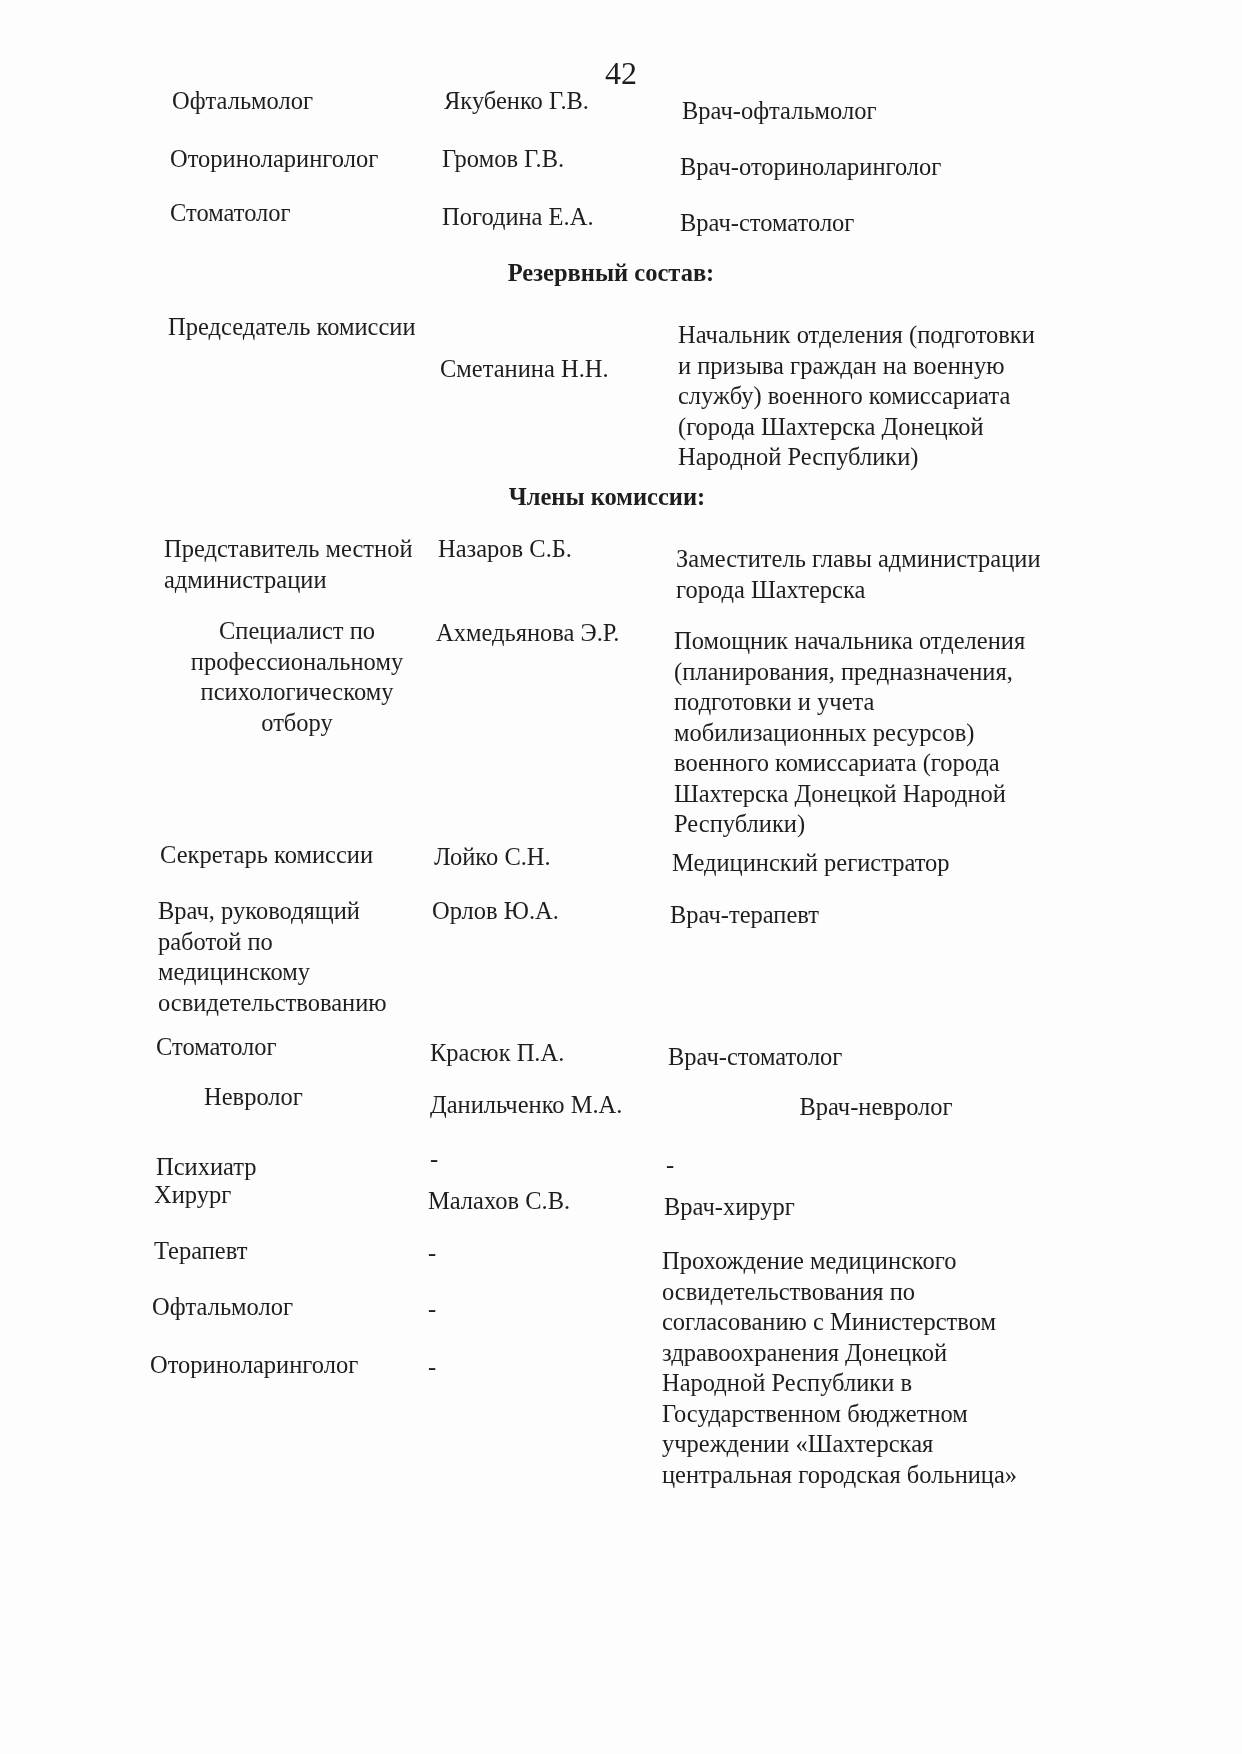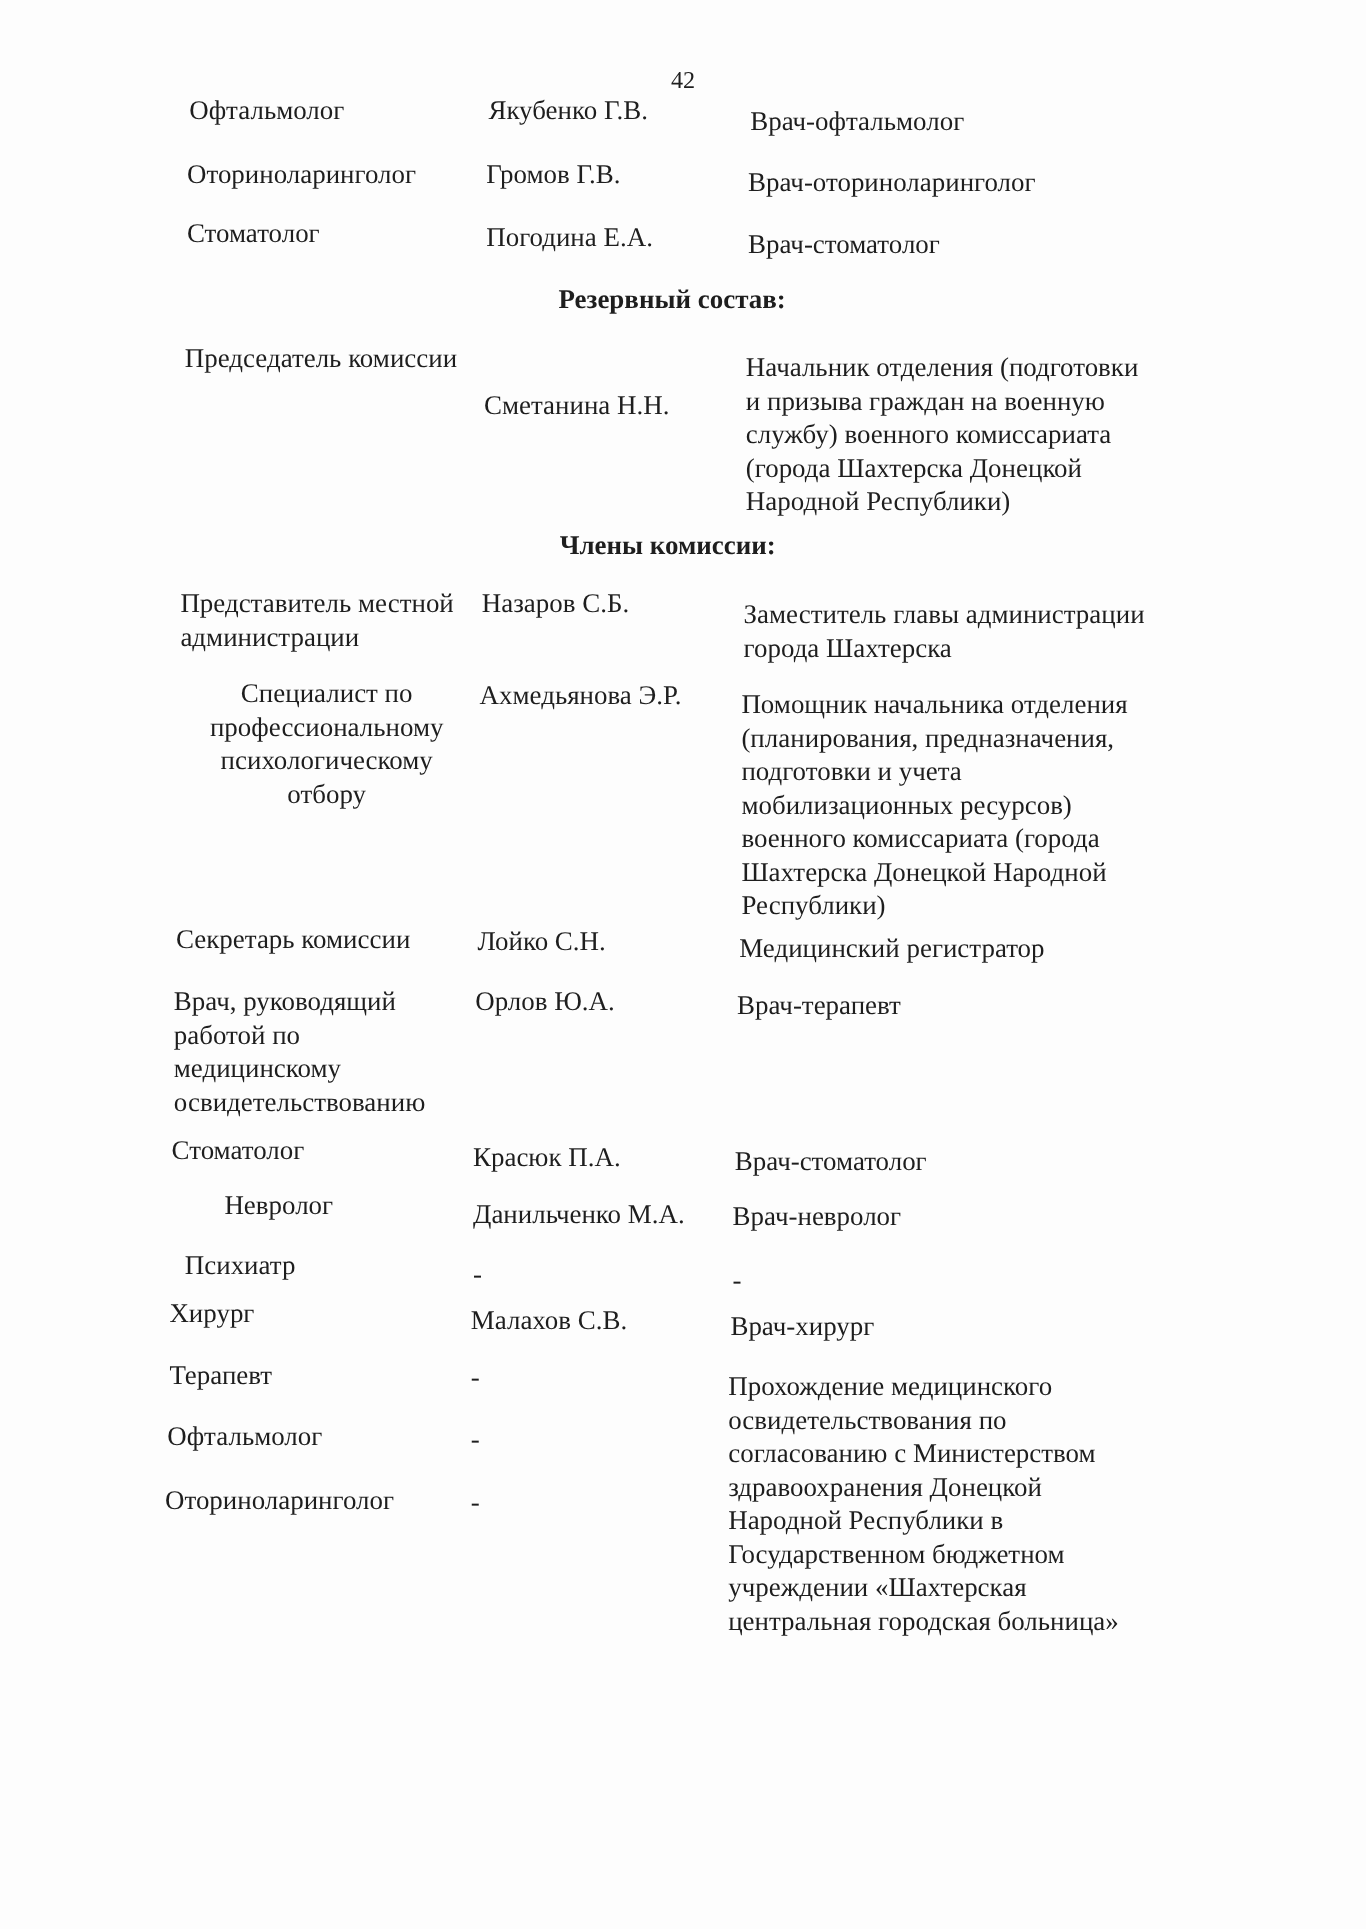--- a/index.html
+++ b/index.html
@@ -21,21 +21,21 @@
       left: 0; top: 0;
       width: 1242px;
       height: 1754px;
     }
     .page-number {
       position: absolute;
       left: 0;
       width: 1242px;
       top: 58px;
       text-align: center;
-      font-size: 22px;
+      font-size: 32px;
       line-height: 30px;
     }
     .row {
       position: absolute;
       left: 0;
       width: 1242px;
       font-size: 24.5px;
       line-height: 30.5px;
     }
     .col {
@@ -133,25 +133,25 @@
 
   <div class="row" style="top:1032px;">
     <div class="col col-role" style="left:156px;">Стоматолог</div>
     <div class="col col-name" style="left:430px; top:6px;">Красюк П.А.</div>
     <div class="col col-pos" style="left:668px; top:10px;">Врач-стоматолог</div>
   </div>
 
   <div class="row" style="top:1082px;">
     <div class="col col-role" style="left:156px;margin-left:48px;">Невролог</div>
     <div class="col col-name" style="left:430px; top:8px;">Данильченко М.А.</div>
-    <div class="col col-pos" style="left:666px; top:10px;">Врач-невролог</div>
+    <div class="col col-pos" style="left:666px; top:10px;text-align:center;">Врач-невролог</div>
   </div>
 
   <div class="row" style="top:1136px;">
-    <div class="col col-role" style="left:168px;">Психиатр</div>
+    <div class="col col-role" style="left:156px;margin-top:16px;">Психиатр</div>
     <div class="col col-name" style="left:430px; top:8px;">-</div>
     <div class="col col-pos" style="left:666px; top:14px;">-</div>
   </div>
 
   <div class="row" style="top:1180px;">
     <div class="col col-role" style="left:154px;">Хирург</div>
     <div class="col col-name" style="left:428px; top:6px;">Малахов С.В.</div>
     <div class="col col-pos" style="left:664px; top:12px;">Врач-хирург</div>
   </div>
 

